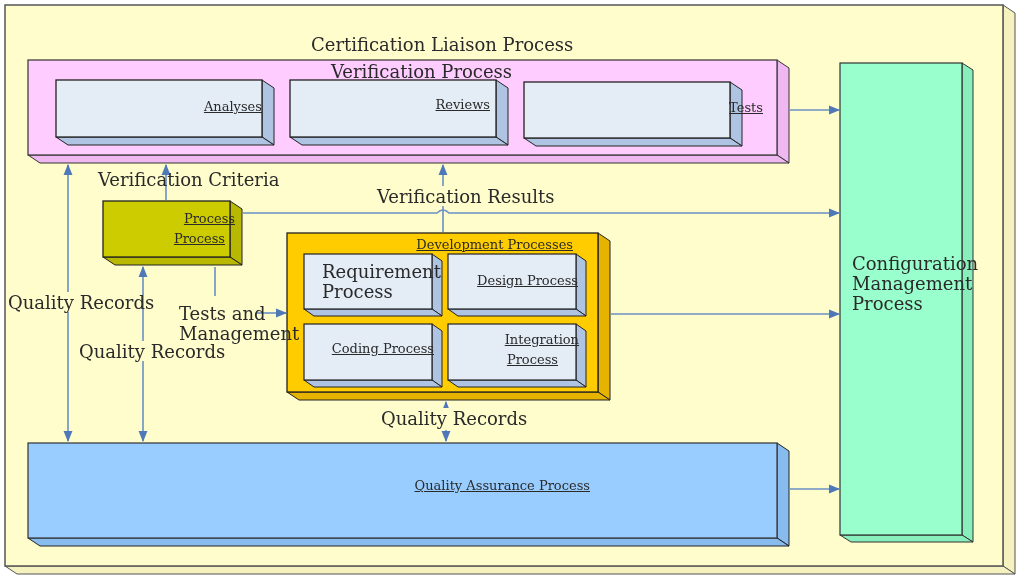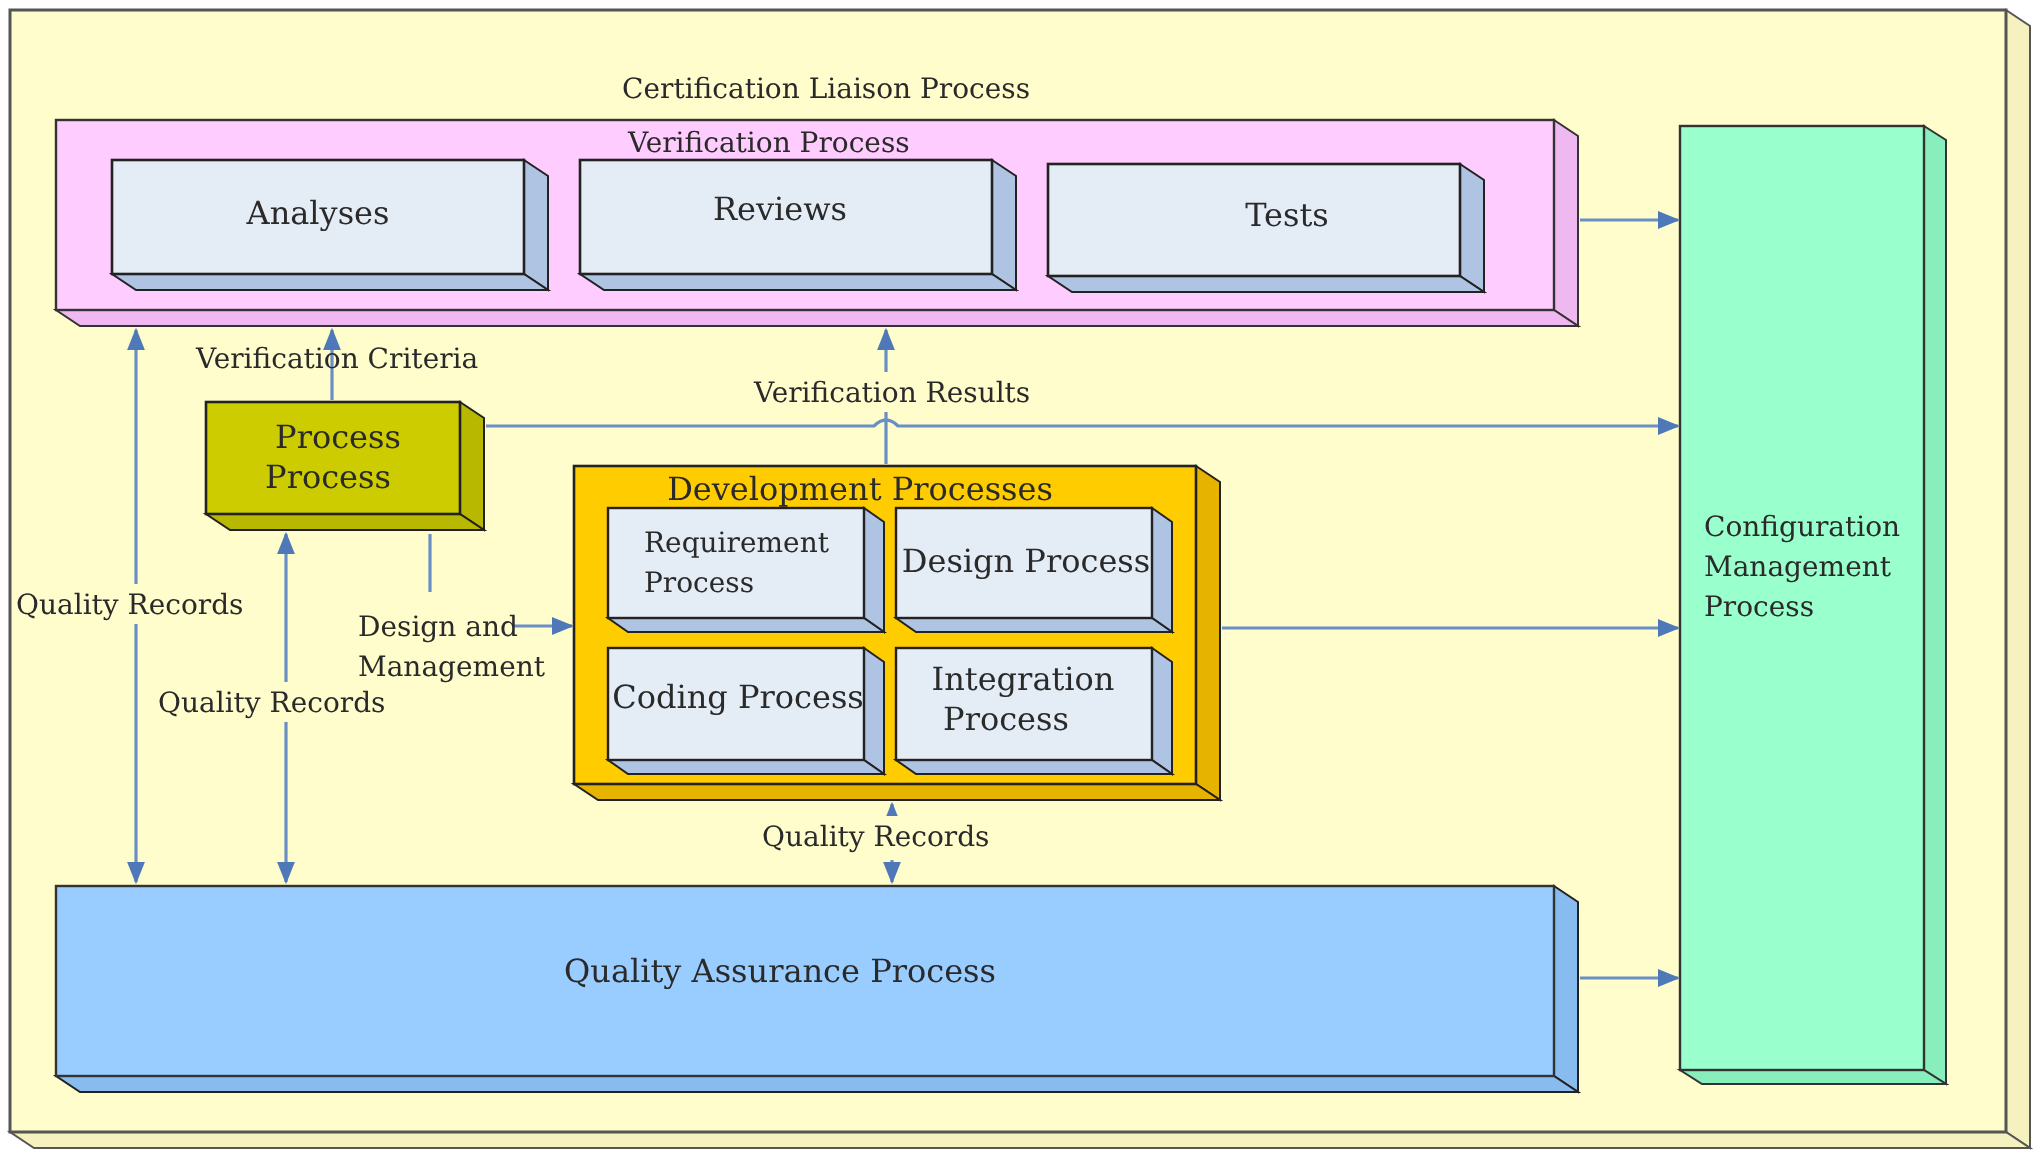--- a/index.html
+++ b/index.html
@@ -1,20 +1,20 @@
 <!DOCTYPE html>
 <html><head>
 <meta charset="utf-8">
 <style>
   html, body { margin: 0; padding: 0; background: #ffffff; }
   body { width: 1020px; height: 578px; position: relative; overflow: hidden;
          font-family: "DejaVu Serif", "Liberation Serif", serif; color: #222; }
   #diagram { position: absolute; left: 0; top: 0; width: 1020px; height: 578px; }
-  .lbl { position: absolute; font-size: 14px; line-height: 20px; white-space: nowrap; color: #2a2a2a; }
-  .box-text { position: absolute; font-size: 16px; line-height: 20px; color: #2a2a2a; text-align: center; white-space: nowrap; }
+  .lbl { position: absolute; font-size: 18px; line-height: 20px; white-space: nowrap; color: #2a2a2a; }
+  .box-text { position: absolute; font-size: 13px; line-height: 20px; color: #2a2a2a; text-align: right; white-space: nowrap; text-decoration: underline; }
 </style>
 </head>
 <body>
 
 <svg id="diagram" width="1020" height="578" viewBox="0 0 1020 578" xmlns="http://www.w3.org/2000/svg">
   <defs>
     <marker id="ah" viewBox="0 0 10 10" refX="9" refY="5" markerWidth="7" markerHeight="7" orient="auto-start-reverse">
       <path d="M0,1 L10,5 L0,9 z" fill="#4E78B8"></path>
     </marker>
   </defs>
@@ -117,21 +117,21 @@
     <line x1="257" y1="313" x2="286" y2="313" marker-end="url(#ah)"></line>
   </g>
 
   <rect x="6" y="292" width="118" height="20" fill="#FFFDCC"></rect>
   <rect x="78" y="341" width="115" height="20" fill="#FFFDCC"></rect>
   <rect x="380" y="408" width="116" height="22" fill="#FFFDCC"></rect>
   <rect x="375" y="186" width="148" height="20" fill="#FFFDCC"></rect>
 </svg>
 
 <div class="lbl" style="left:311px; top:35px;">Certification Liaison Process</div>
-<div class="lbl" style="left:314px; top:62px;">Verification Process</div>
+<div class="lbl" style="left:331px; top:62px;">Verification Process</div>
 
 <div class="box-text" style="left:56px; top:97px; width:206px;">Analyses</div>
 <div class="box-text" style="left:290px; top:95px; width:200px;">Reviews</div>
 <div class="box-text" style="left:524px; top:98px; width:239px;">Tests</div>
 
 <div class="lbl" style="left:98px; top:170px;">Verification Criteria</div>
 <div class="lbl" style="left:377px; top:187px;">Verification Results</div>
 
 <div class="box-text" style="left:103px; top:209px; width:132px;">Process</div>
 <div class="box-text" style="left:103px; top:229px; width:122px;">Process</div>
@@ -139,21 +139,21 @@
 <div class="box-text" style="left:287px; top:235px; width:286px;">Development Processes</div>
 <div class="lbl" style="left:322px; top:262px;text-align:center;">Requirement</div>
 <div class="lbl" style="left:322px; top:282px;">Process</div>
 <div class="box-text" style="left:448px; top:271px; width:130px;">Design Process</div>
 <div class="box-text" style="left:304px; top:339px; width:130px;">Coding Process</div>
 <div class="box-text" style="left:444px; top:330px; width:135px;">Integration</div>
 <div class="box-text" style="left:448px; top:350px; width:110px;">Process</div>
 
 <div class="lbl" style="left:8px; top:293px;">Quality Records</div>
 <div class="lbl" style="left:79px; top:342px;">Quality Records</div>
-<div class="lbl" style="left:179px; top:304px;">Design and</div>
+<div class="lbl" style="left:179px; top:304px;">Tests and</div>
 <div class="lbl" style="left:179px; top:324px;">Management</div>
 <div class="lbl" style="left:381px; top:409px;">Quality Records</div>
 
 <div class="box-text" style="left:190px; top:476px; width:400px;">Quality Assurance Process</div>
 
 <div class="lbl" style="left:852px; top:254px;">Configuration</div>
 <div class="lbl" style="left:852px; top:274px;text-align:center;">Management</div>
 <div class="lbl" style="left:852px; top:294px;">Process</div>
 
 </body></html>

